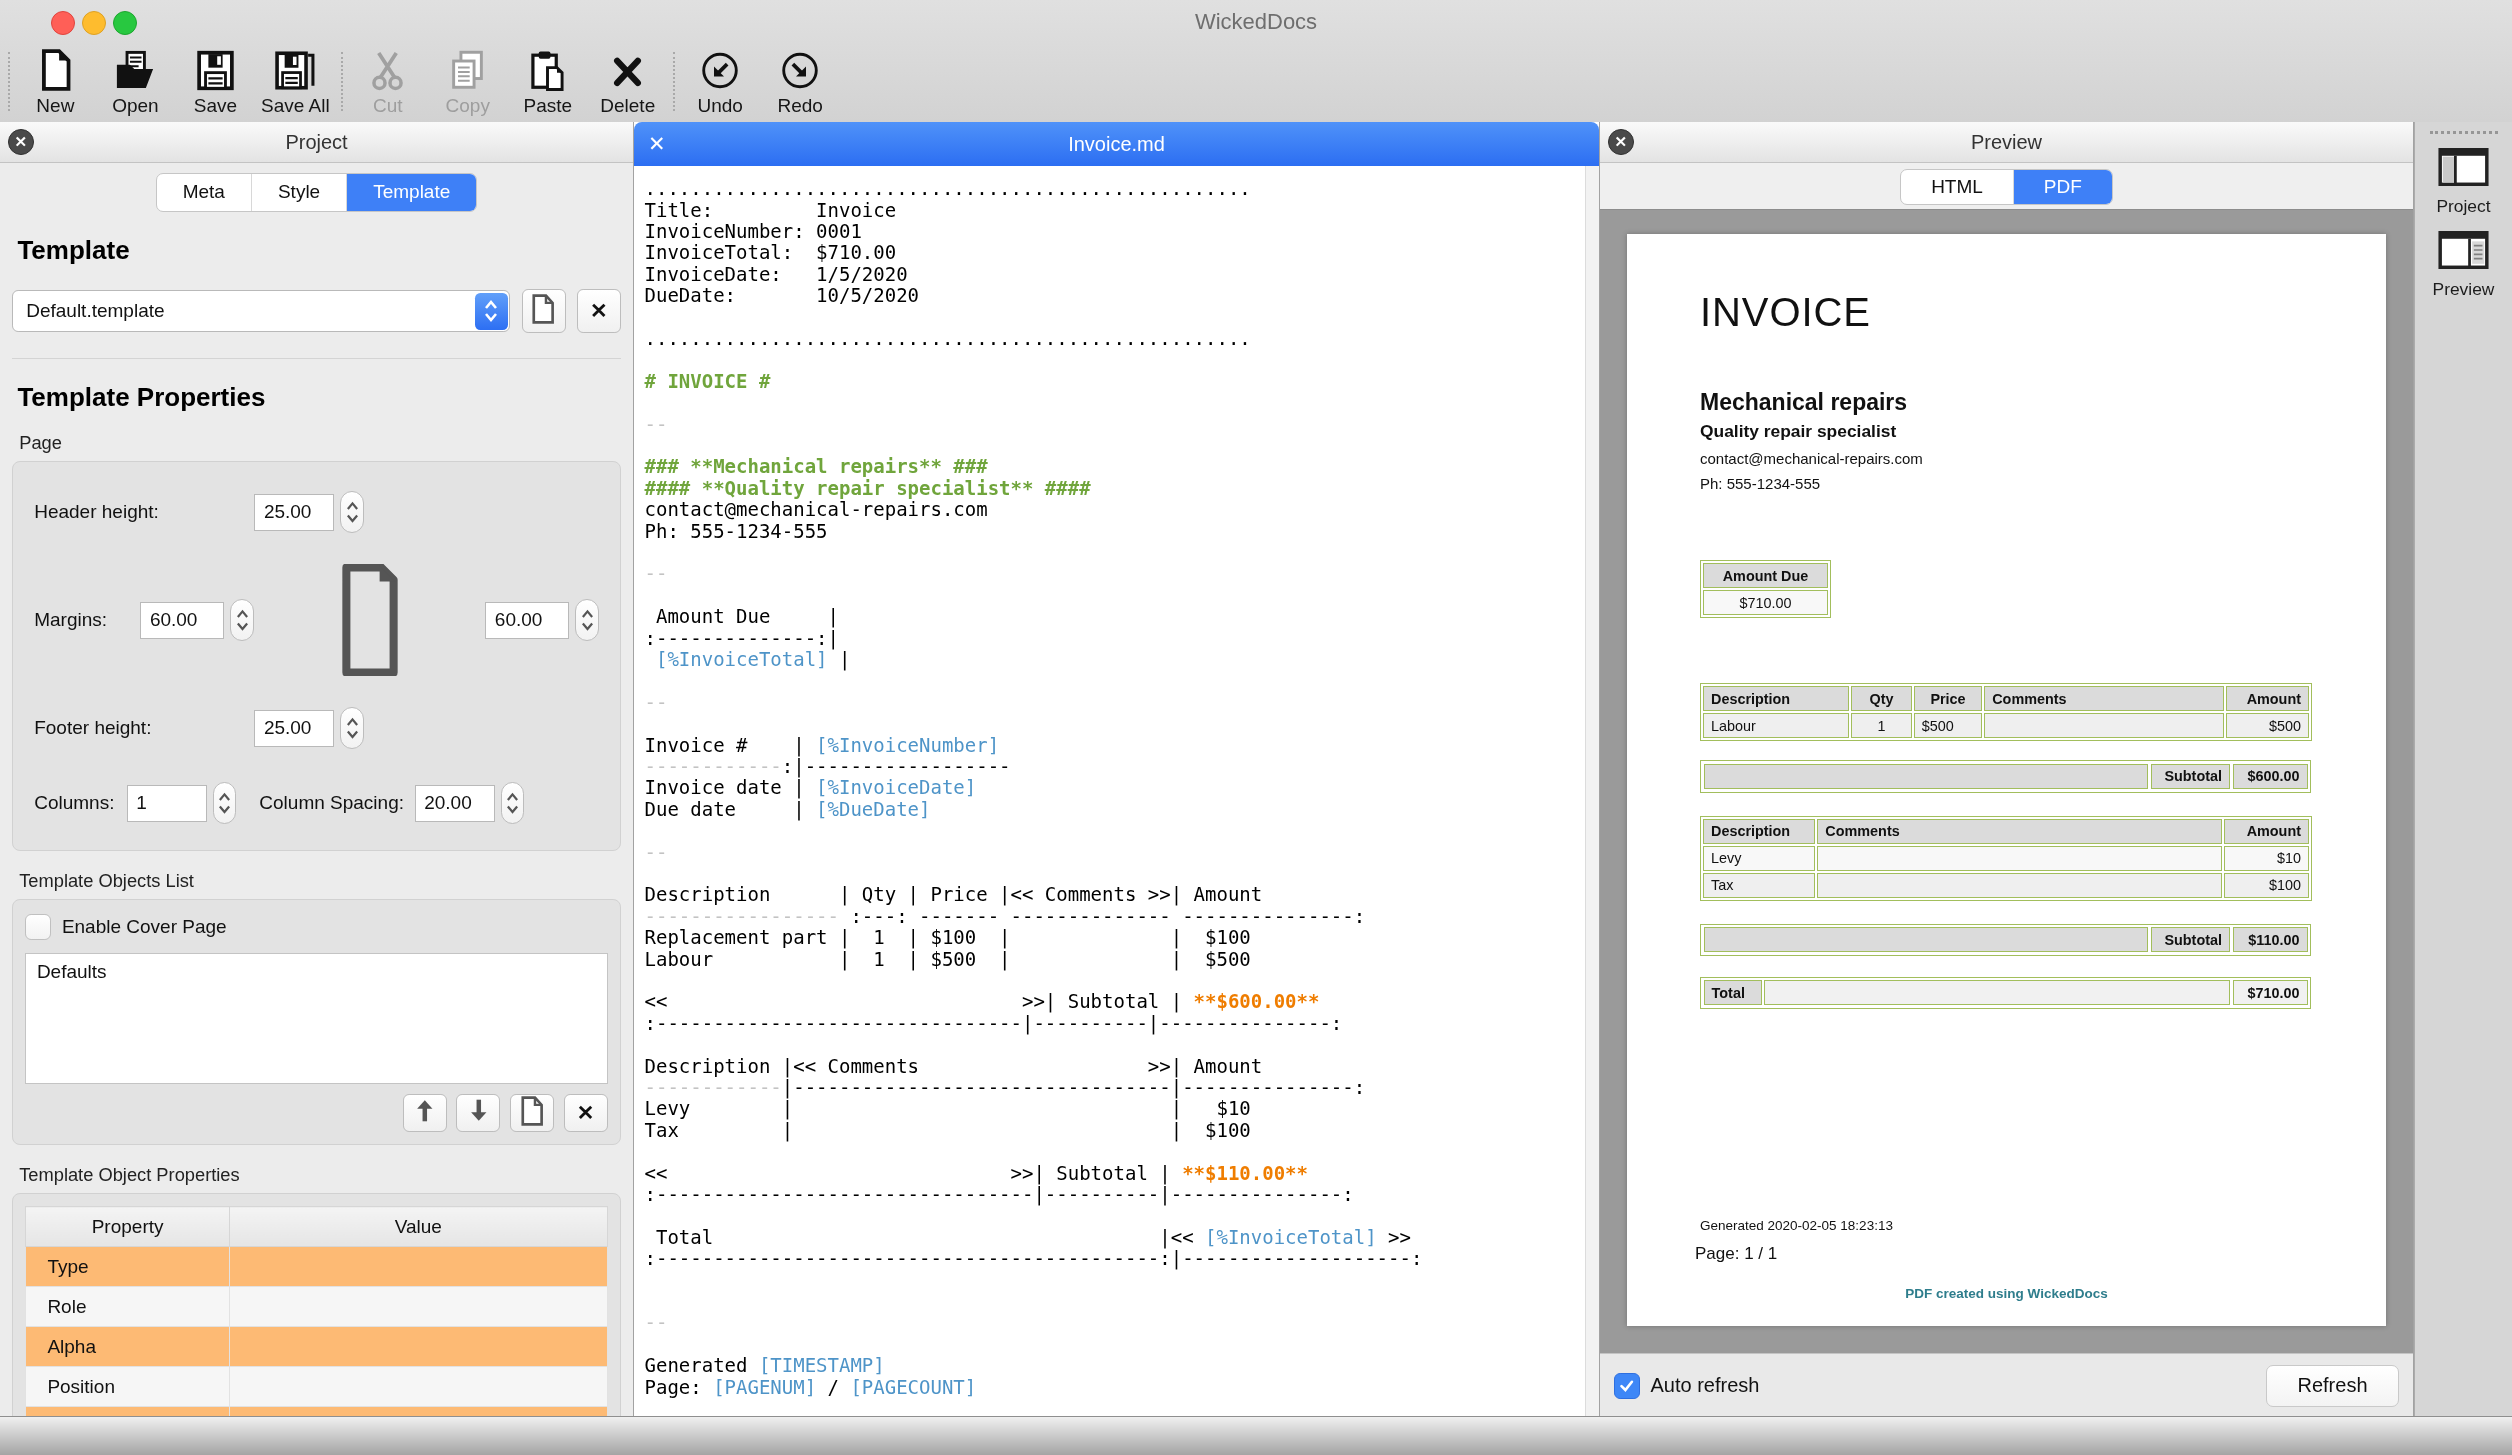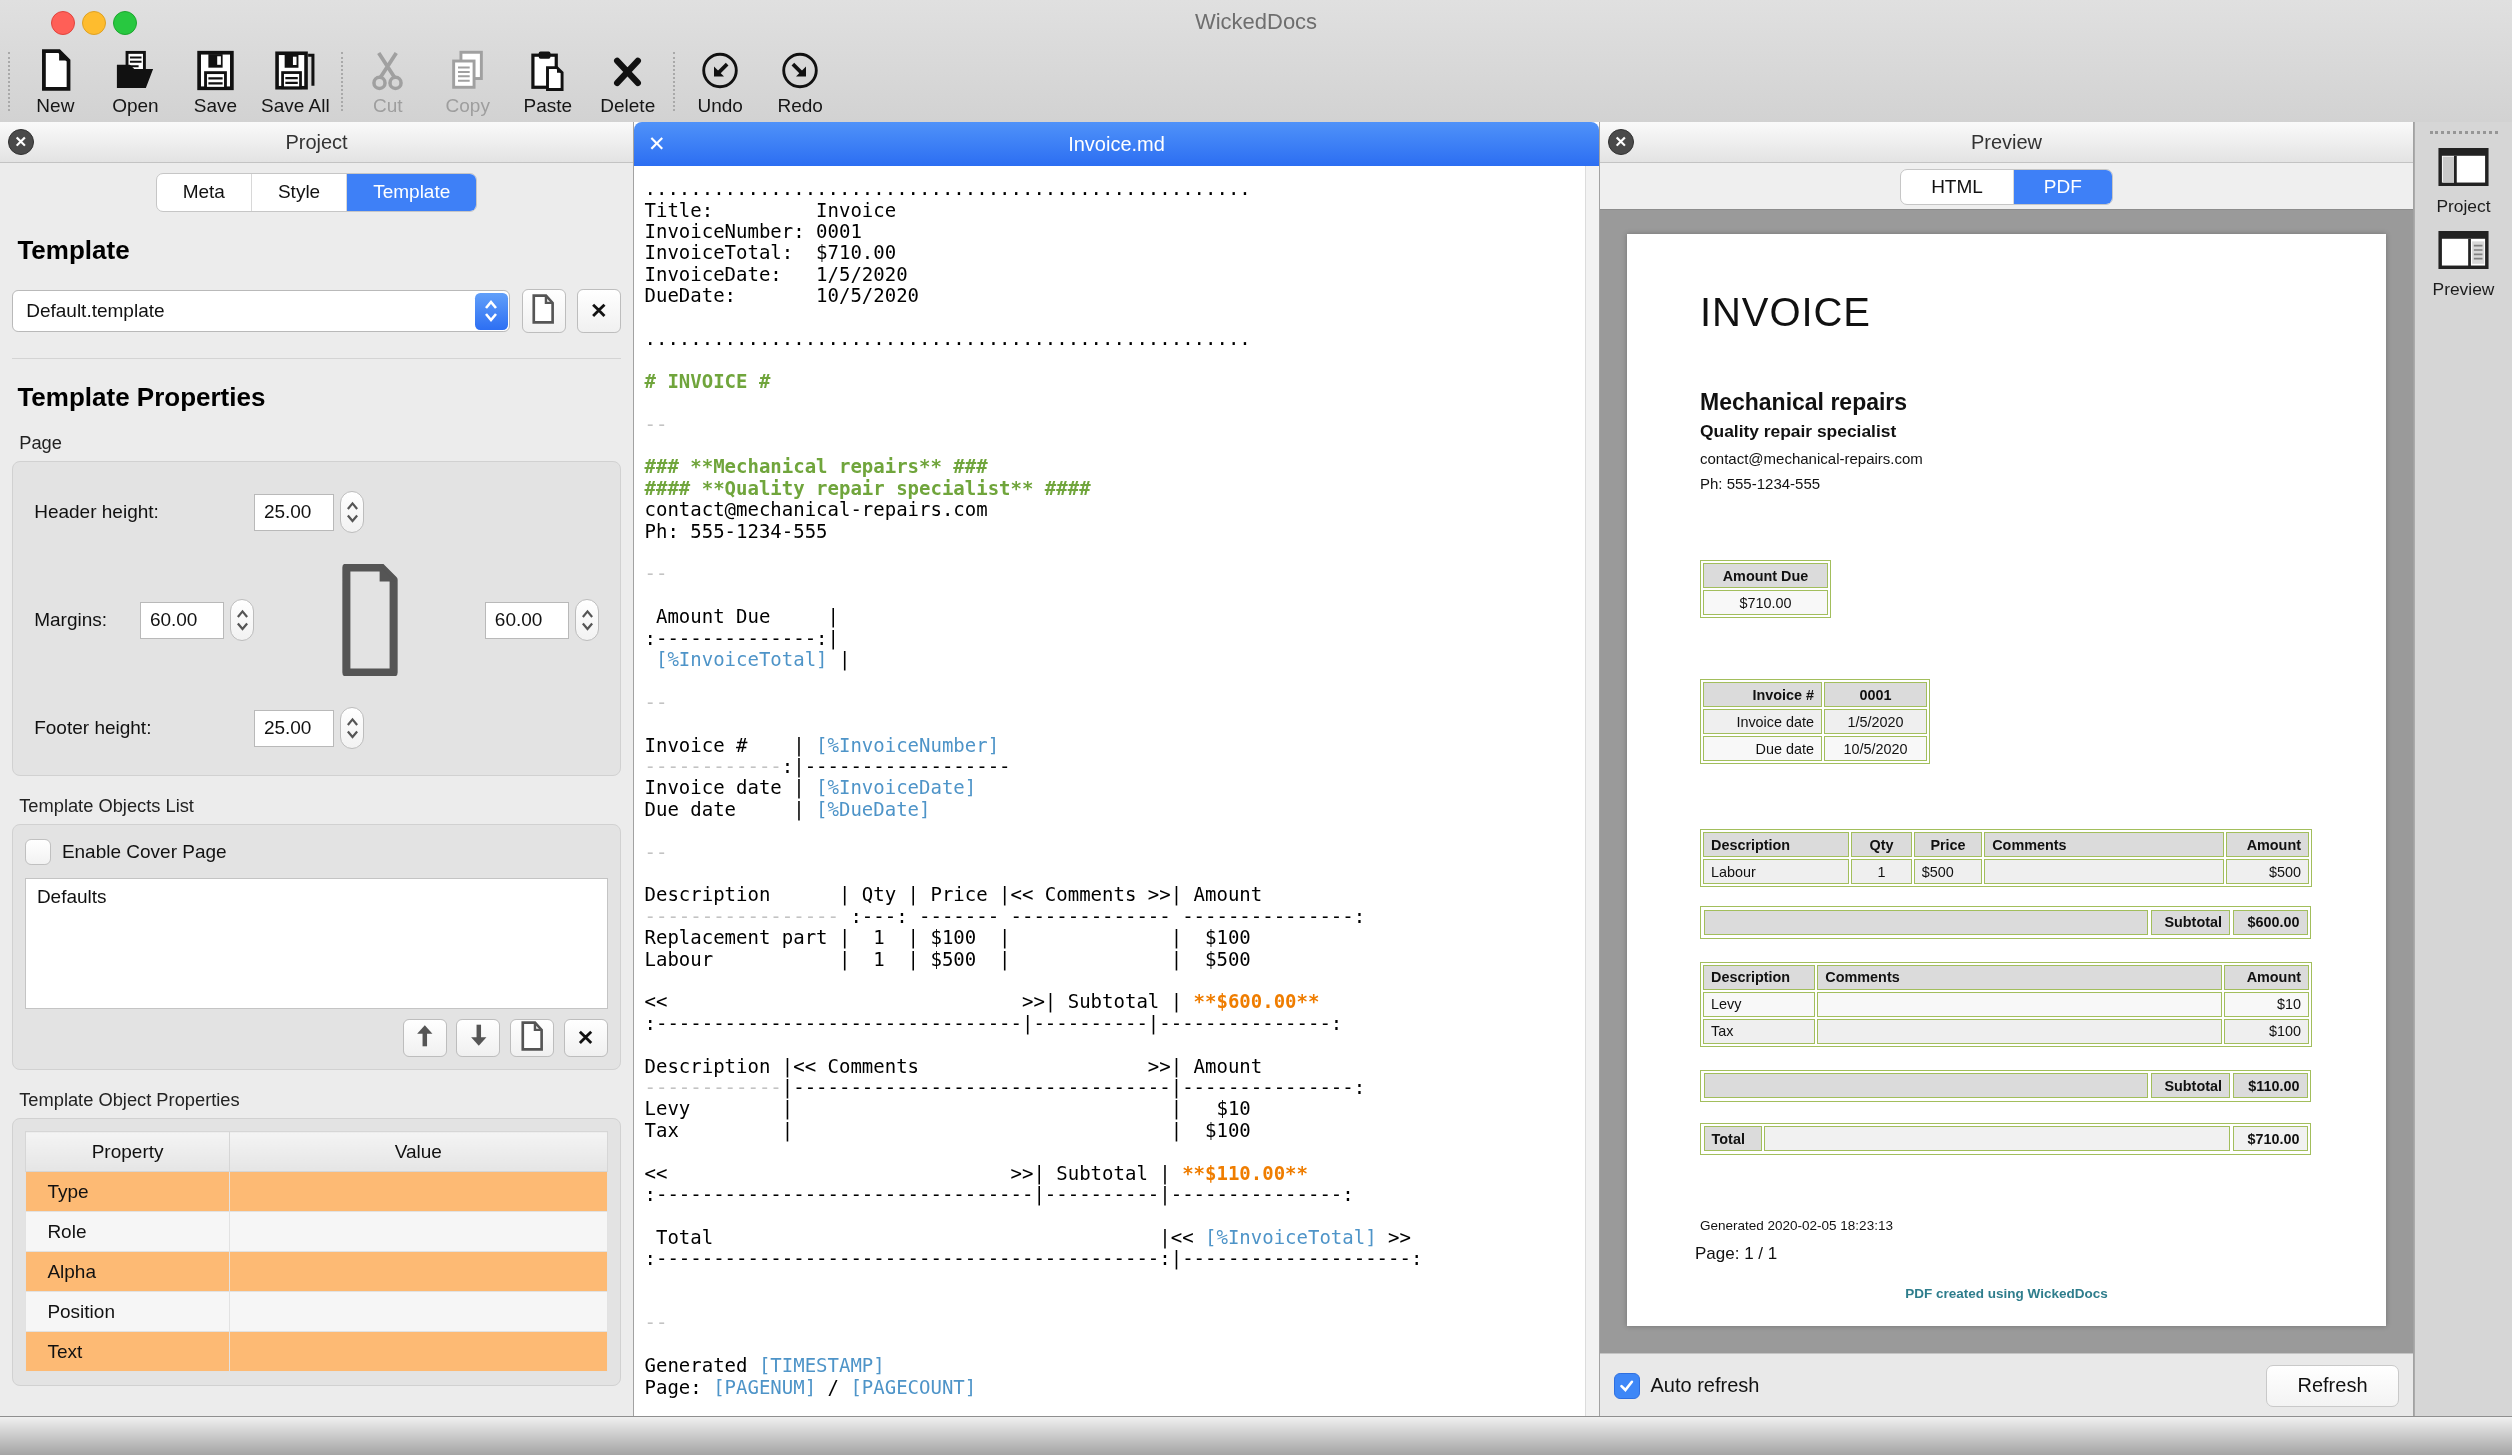--- a/index.html
+++ b/index.html
@@ -365,20 +365,38 @@
           <div class="stp">
               <svg width="13" height="24.4" viewBox="0 0 14 26">
                 <path d="M2 9.5 L7 3.5 L12 9.5" fill="none" stroke="#555555" stroke-width="2.4"></path>
                 <path d="M2 16.5 L7 22.5 L12 16.5" fill="none" stroke="#555555" stroke-width="2.4"></path>
               </svg>
             </div>
         </div>
         <div class="g-row" style="margin-top:31px">
           <span class="flab" style="width:220px">Footer height:</span>
           <div class="num" style="width:80px">25.00</div>
+          <div class="stp">
+              <svg width="13" height="24.4" viewBox="0 0 14 26">
+                <path d="M2 9.5 L7 3.5 L12 9.5" fill="none" stroke="#555555" stroke-width="2.4"></path>
+                <path d="M2 16.5 L7 22.5 L12 16.5" fill="none" stroke="#555555" stroke-width="2.4"></path>
+              </svg>
+            </div>
+        </div>
+        <div class="g-row" style="margin-top:33px">
+          <span class="flab">Columns:</span>
+          <div class="num" style="width:80px;margin-left:12.2px">1</div>
+          <div class="stp">
+              <svg width="13" height="24.4" viewBox="0 0 14 26">
+                <path d="M2 9.5 L7 3.5 L12 9.5" fill="none" stroke="#555555" stroke-width="2.4"></path>
+                <path d="M2 16.5 L7 22.5 L12 16.5" fill="none" stroke="#555555" stroke-width="2.4"></path>
+              </svg>
+            </div>
+          <span class="flab" style="margin-left:23px">Column Spacing:</span>
+          <div class="num" style="width:80px;margin-left:10.5px">20.00</div>
           <div class="stp">
               <svg width="13" height="24.4" viewBox="0 0 14 26">
                 <path d="M2 9.5 L7 3.5 L12 9.5" fill="none" stroke="#555555" stroke-width="2.4"></path>
                 <path d="M2 16.5 L7 22.5 L12 16.5" fill="none" stroke="#555555" stroke-width="2.4"></path>
               </svg>
             </div>
         </div>
       </div>
 
       <div class="grp-label">Template Objects List</div>
@@ -486,36 +504,20 @@
             <tbody>
                 <tr>
                   <th>Amount Due</th>
                 </tr>
             <tr>
                   <td>$710.00</td>
                 </tr>
           </tbody>
             </table>
 
-          <table class="ptab" id="meta-table">
-            <tbody>
-                <tr>
-              <td class="mlab">Invoice #</td>
-              <td class="mval">0001</td>
-            </tr>
-            <tr class="alt">
-              <td class="mlab">Invoice date</td>
-              <td class="mval">1/5/2020</td>
-            </tr>
-            <tr>
-              <td class="mlab">Due date</td>
-              <td class="mval">10/5/2020</td>
-            </tr>
-          </tbody>
-            </table>
 
           <table class="ptab" id="items-table">
             <thead>
                 <tr id="items-head">
                   <th class="al" style="width: 141px;">Description</th>
                   <th class="ac" style="width: 49px;">Qty</th>
                   <th class="ac" style="width: 56px;">Price</th>
                   <th class="al" style="width: 255px;">Comments</th>
                   <th class="ar" style="width: 70px;">Amount</th>
                 </tr>

